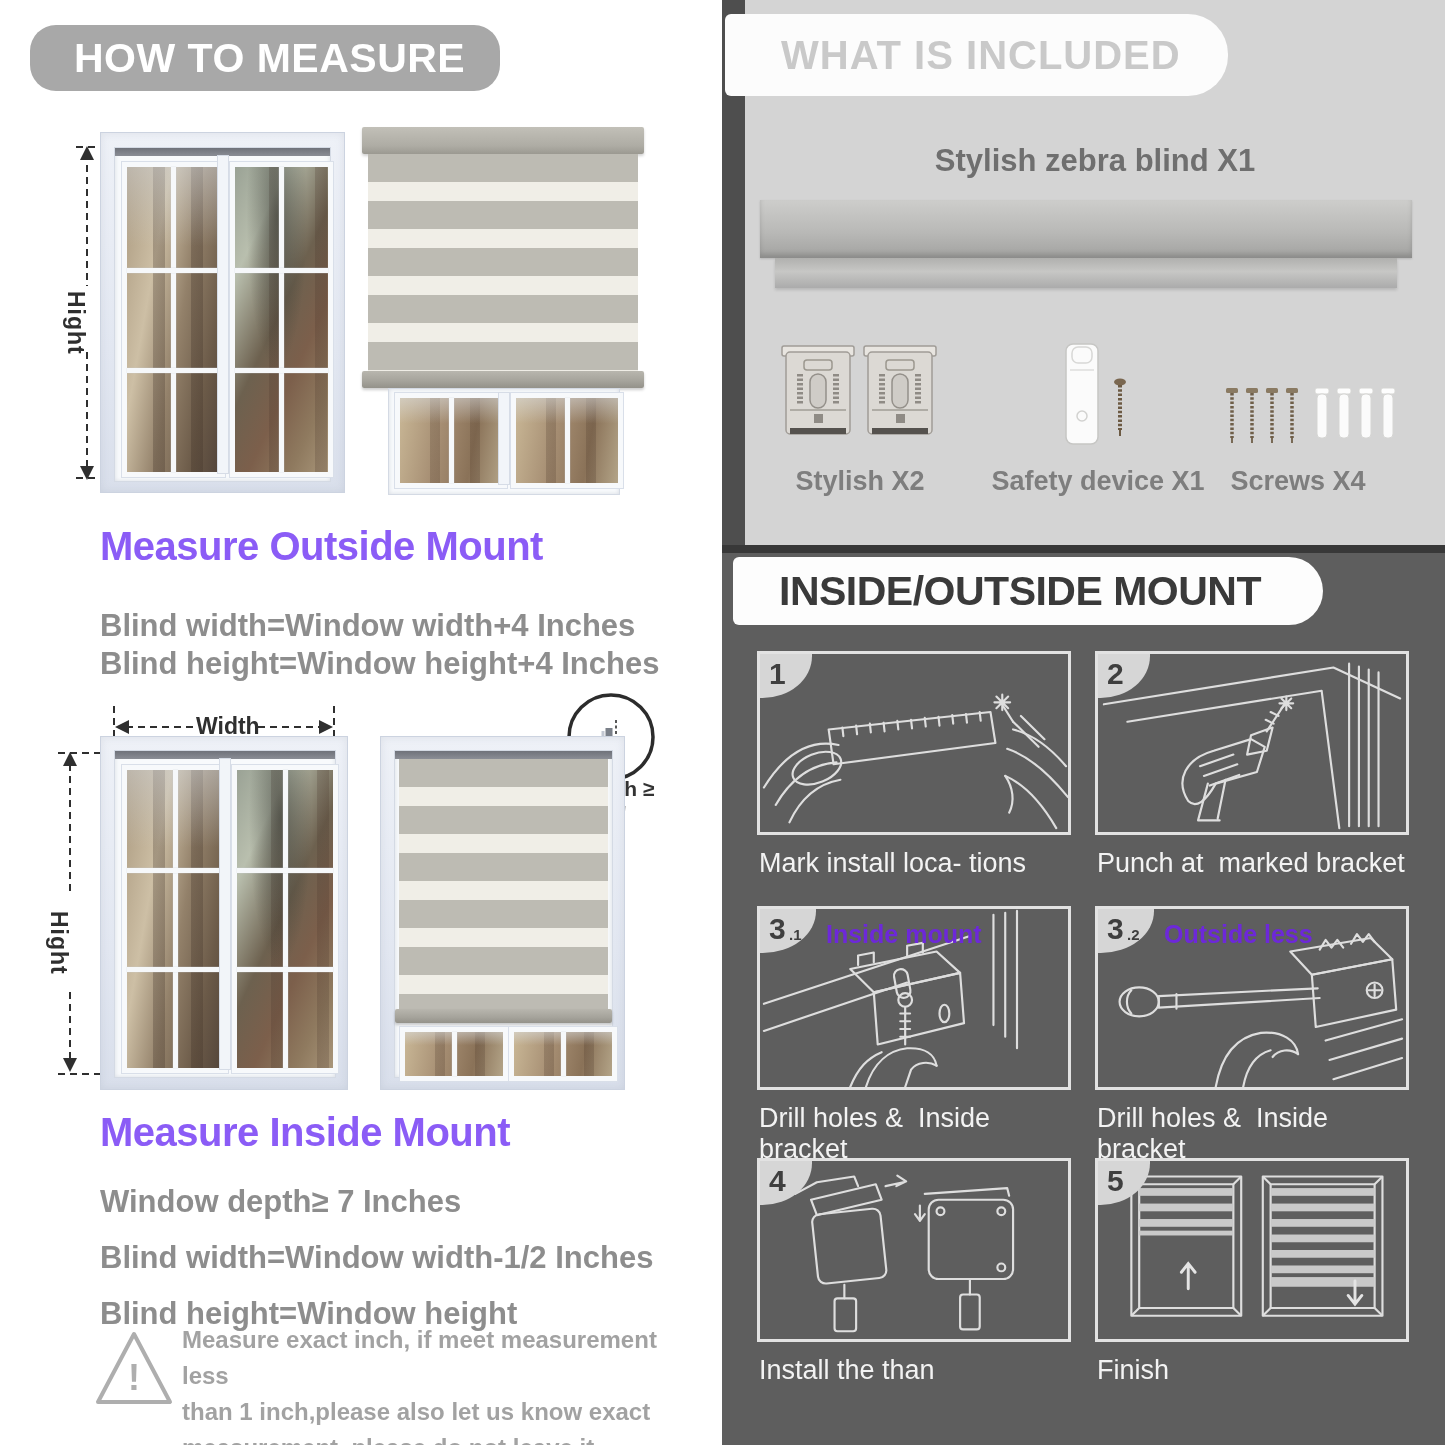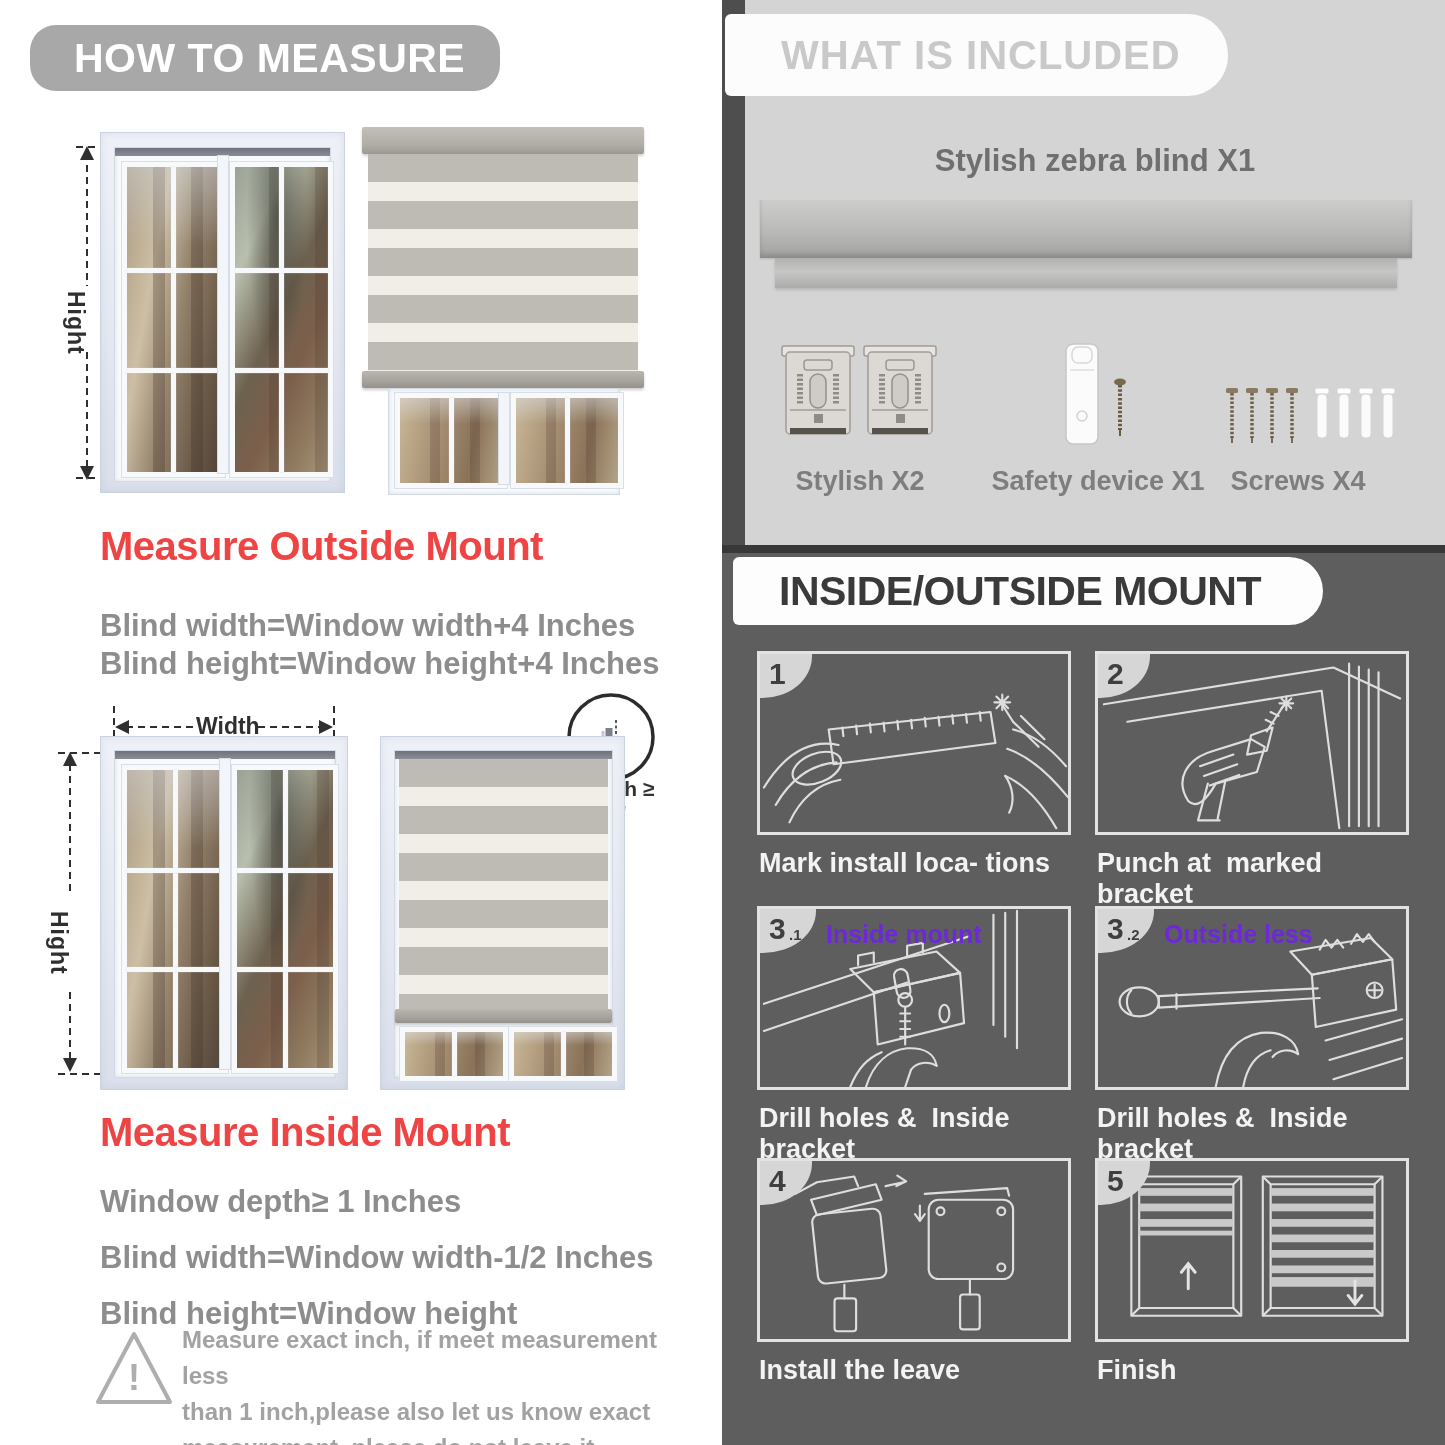--- a/index.html
+++ b/index.html
@@ -12,21 +12,21 @@
   
   .howto-header{
     left:30px;top:25px;width:470px;height:66px;background:#a8a8a8;border-radius:26px;
     color:#ffffff;font-weight:700;font-size:41px;line-height:66px;padding-left:44px;
     letter-spacing:.5px;box-sizing:border-box;
   }
   .m-label{font-weight:700;font-size:23px;color:#2f2f2f;text-align:center}
   .m-label-v{writing-mode:vertical-rl;letter-spacing:1px}
   .depth-label{font-weight:700;font-size:21px;color:#333333;text-align:center}
 
-  .h-mount{font-weight:700;font-size:40px;color:#ef4444;letter-spacing:-.5px;white-space:nowrap}
+  .h-mount{font-weight:700;font-size:40px;color:#8b5cf6;letter-spacing:-.5px;white-space:nowrap}
   .f-line{font-weight:700;font-size:31px;color:#8d8d8d;white-space:nowrap}
   .warning-text{font-weight:600;font-size:24px;line-height:1.5;color:#a2a2a2;white-space:pre-line}
 
   
   .window{box-sizing:border-box}
   .win-wall{position:absolute;inset:0;background:linear-gradient(180deg,#eef1f7,#e2e7f1 60%,#d9dfeb);border:1px solid #ccd3e0;box-shadow:inset 0 0 8px rgba(120,130,150,.15)}
   .win-frame{position:absolute;background:#f8fafc;border:1px solid #d4dae4;box-shadow:inset 0 0 4px rgba(120,130,150,.25)}
   .win-track{position:absolute;left:0;right:0;top:0;height:8px;background:linear-gradient(180deg,#6f727a,#8a8d95)}
   .casement{position:absolute;border:5px solid #f7f9fb;box-shadow:0 0 0 1px #d9dfe9}
   .glass{position:absolute;inset:0}
@@ -70,21 +70,21 @@
     left:733px;top:557px;width:590px;height:68px;background:#fdfdfd;border-radius:6px 34px 34px 6px;
     color:#3a3a3a;font-weight:700;font-size:41px;line-height:68px;padding-left:46px;
     letter-spacing:-.5px;box-sizing:border-box;
   }
   .step{width:314px}
   .panel{position:absolute;left:0;top:0;width:314px;height:184px;border:3px solid #e2e2e2;box-sizing:border-box}
   .badge{position:absolute;left:0;top:0;width:52px;height:44px;background:#d6d6d6;border-radius:0 0 95% 0;color:#3f3f3f}
   .badge .num{position:absolute;left:9px;top:3px;font-weight:700;font-size:30px}
   .badge .sub{position:absolute;left:29px;top:17px;font-weight:700;font-size:15px}
   .step-title{position:absolute;left:66px;top:11px;font-weight:700;font-size:25px;color:#6d28d9;white-space:nowrap}
-  .step-caption{position:absolute;left:2px;top:197px;font-weight:700;font-size:27px;color:#f3f3f3;white-space:pre-wrap}
+  .step-caption{position:absolute;left:2px;top:197px;font-weight:400;font-size:27px;color:#f3f3f3;white-space:pre-wrap}
   .lineart{position:absolute;left:0;top:0;width:100%;height:100%}
 </style>
 </head>
 <body>
 
 <div class="abs howto-header">HOW TO MEASURE</div>
 
 <svg class="abs" style="left:0;top:0" width="1445" height="1445" viewBox="0 0 1445 1445">
   <g stroke="#2f2f2f" stroke-width="2" fill="none" stroke-dasharray="7 5">
 
@@ -207,21 +207,21 @@
       <div class="muntin-v"></div>
     </div>
     <div class="casement" style="left:114px;top:276px;width:98px;height:44px">
       <div class="glass glass-street"></div>
       <div class="muntin-v"></div>
     </div>
   </div>
 </div>
 
 <div class="abs h-mount" style="left:100px;top:1110px">Measure Inside Mount</div>
-<div class="abs f-line" style="left:100px;top:1184px">Window depth≥ 1 Inches</div>
+<div class="abs f-line" style="left:100px;top:1184px">Window depth≥ 7 Inches</div>
 <div class="abs f-line" style="left:100px;top:1240px">Blind width=Window width-1/2 Inches</div>
 <div class="abs f-line" style="left:100px;top:1296px">Blind height=Window height</div>
 
 <svg class="abs" style="left:92px;top:1326px" width="84" height="88" viewBox="0 0 84 88">
   <polygon points="42,8 78,76 6,76" fill="none" stroke="#aeaeae" stroke-width="4" stroke-linejoin="round"></polygon>
   <text x="42" y="64" text-anchor="middle" font-family="Liberation Sans, sans-serif" font-size="36" font-weight="700" fill="#aeaeae">!</text>
 </svg>
 <div class="abs warning-text" style="left:182px;top:1322px;width:480px">Measure exact inch, if meet measurement less
 than 1 inch,please also let us know exact
 measurement, please do not leave it</div>
@@ -445,21 +445,21 @@
         <path d="M163,46 V60 M158,55 l5,7 l5,-7"></path>
         <path d="M214,122 V138"></path>
         <rect x="204" y="138" width="20" height="36" rx="3"></rect>
       </g>
     </svg>
     <div class="badge">
       <span class="num">4</span>
       <span class="sub"></span>
     </div>
   </div>
-  <div class="step-caption">Install the leave</div>
+  <div class="step-caption">Install the than</div>
 </div>
 
 <div class="abs step" style="left:1095px;top:1158px">
   <div class="panel">
     <svg class="lineart" viewBox="0 0 314 184" preserveAspectRatio="none">
       <g stroke="#dedede" stroke-width="2.2" fill="none" stroke-linejoin="round">
         <rect x="34" y="16" width="112" height="144"></rect>
         <rect x="42" y="24" width="96" height="128"></rect>
         <path d="M34,16 l8,8 M146,16 l-8,8 M34,160 l8,-8 M146,160 l-8,-8"></path>
         <rect x="168" y="16" width="122" height="144"></rect>

